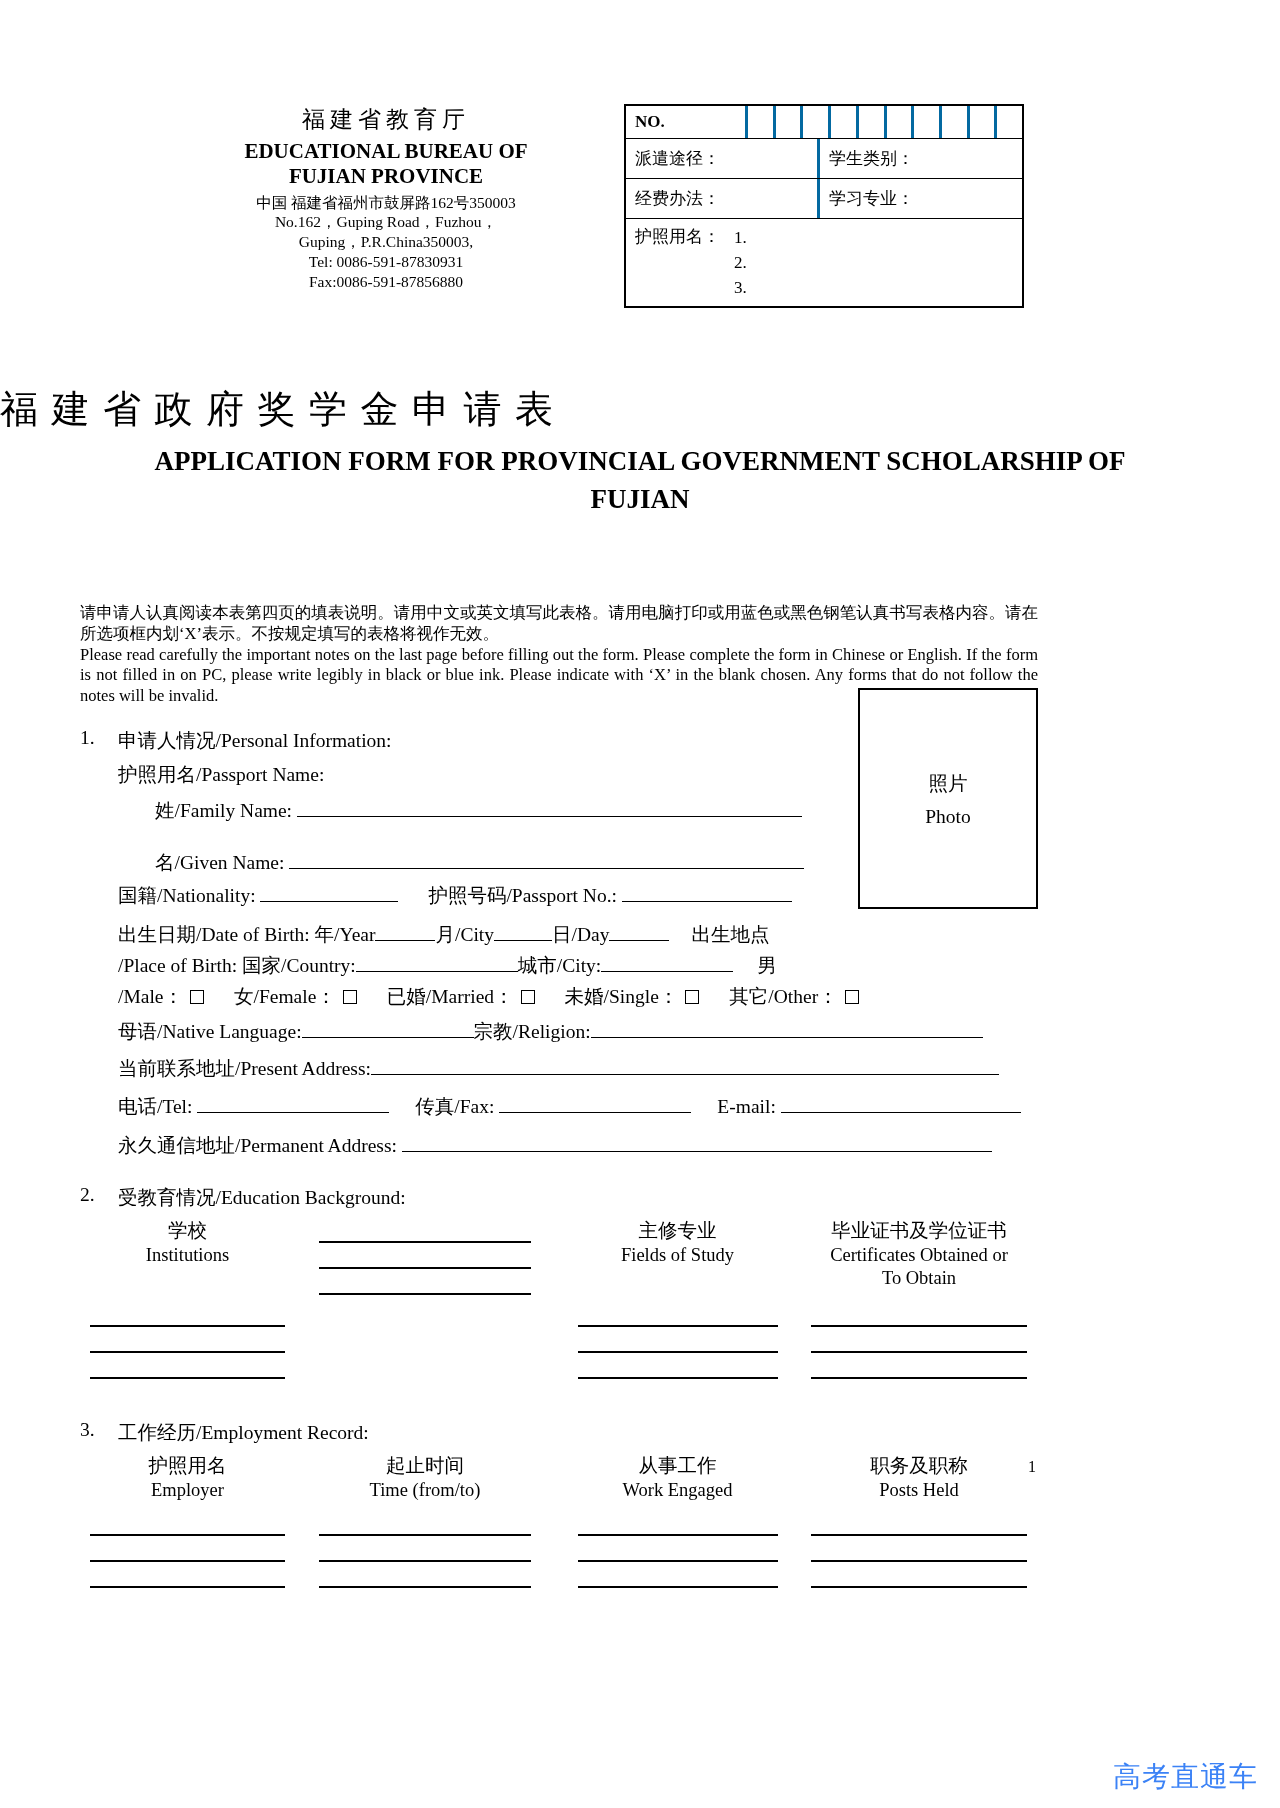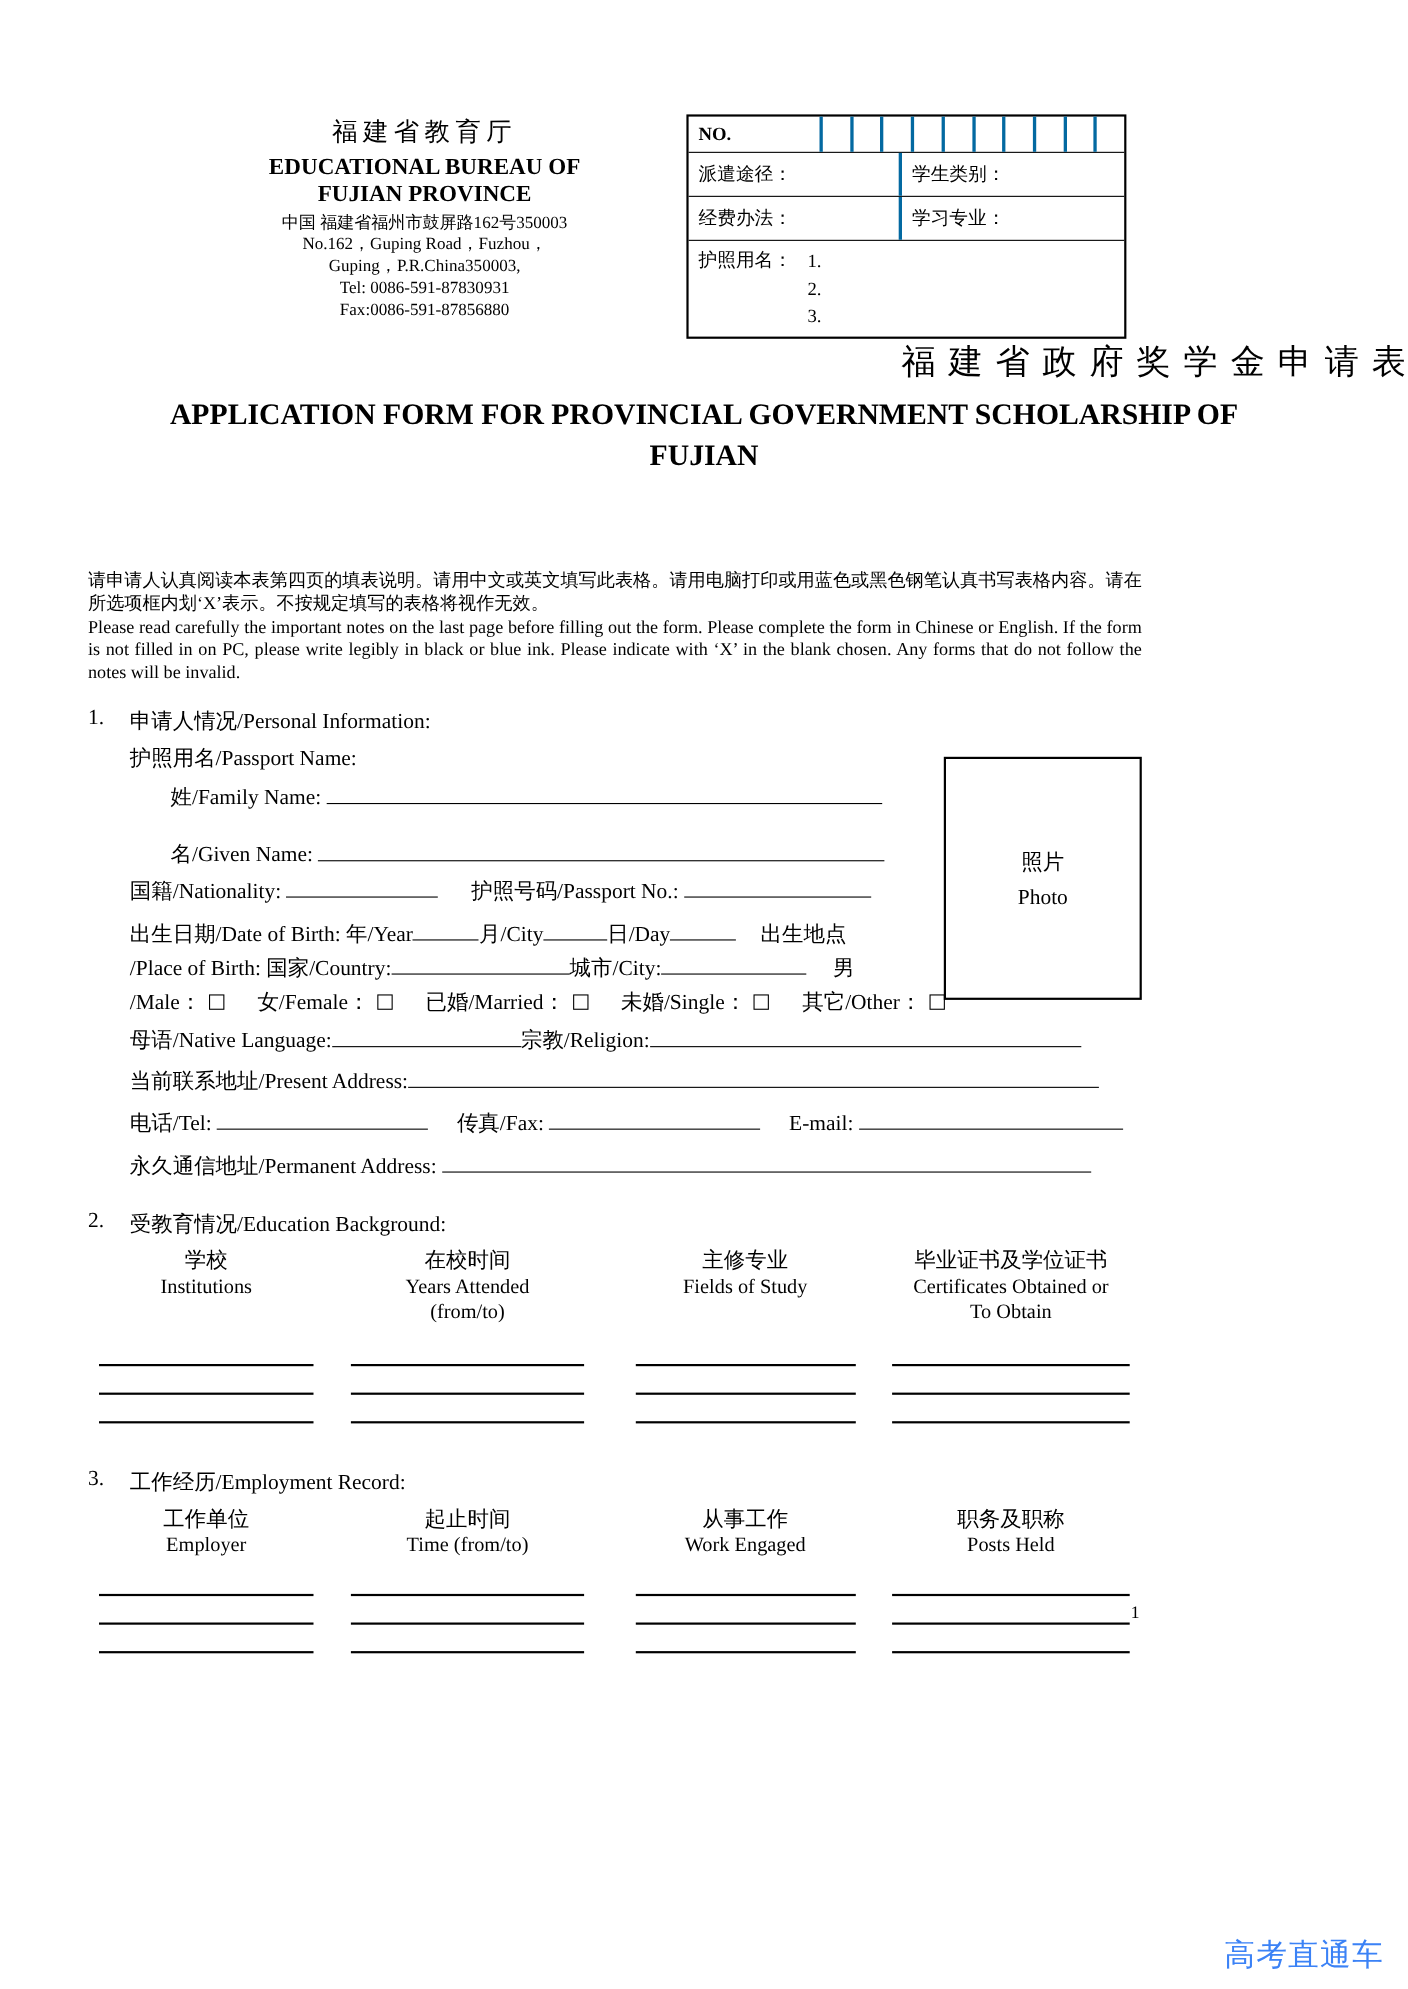--- a/index.html
+++ b/index.html
@@ -25,21 +25,21 @@
   .nt-digit { flex: 1; }
   .nt-r23 { height: 40px; }
   .nt-half-l { width: 49%; padding-left: 9px; }
   .nt-half-r { width: 51%; padding-left: 9px; }
   .nt-r4 { min-height: 81px; }
   .nt-schools { width: 100%; display: flex; align-items: flex-start; padding: 6px 0 6px 9px; }
   .nt-school-list { margin-left: 14px; }
   .nt-school-list div { line-height: 25px; }
 
   
-  .title-cn { text-align: right; font-size: 31px; letter-spacing: 2px; }
+  .title-cn { margin-top: 76px; text-align: left; font-size: 38px; letter-spacing: 2px; }
   .title-en { margin-top: 8px; text-align: center; font-size: 27px; font-weight: bold; line-height: 1.4; width: 1000px; margin-left: 140px; }
 
   
   .notes { margin: 84px 0 0 80px; width: 958px; font-size: 16.5px; line-height: 1.27; text-align: justify; }
 
   
   .sec-head { display: flex; margin-left: 80px; font-size: 19.5px; }
   .sec-num { width: 38px; }
   .s1-head { margin-top: 20px; }
   .s1-body { margin-left: 118px; font-size: 19.5px; }
@@ -202,25 +202,20 @@
     <div style="width:215px">
       <div class="col-head" style="height:84px">
         <div class="col-cn">学校</div>
         <div class="col-en">Institutions</div>
       </div>
       <div class="bl" style="width:195px"></div>
       <div class="bl" style="width:195px"></div>
       <div class="bl" style="width:195px"></div>
     </div>
     <div style="width:260px">
-      <div class="col-head" style="height:84px">
-        <div class="col-cn">在校时间</div>
-        <div class="col-en">Years Attended</div>
-        <div class="col-en">(from/to)</div>
-      </div>
       <div class="bl" style="width:212px"></div>
       <div class="bl" style="width:212px"></div>
       <div class="bl" style="width:212px"></div>
     </div>
     <div style="width:245px">
       <div class="col-head" style="height:84px">
         <div class="col-cn">主修专业</div>
         <div class="col-en">Fields of Study</div>
       </div>
       <div class="bl" style="width:200px"></div>
@@ -240,21 +235,21 @@
   </div>
 
   <div class="sec-head" style="margin-top:40px">
     <span class="sec-num">3.</span>
     <span>工作经历/Employment Record:</span>
   </div>
 
   <div class="cols">
     <div style="width:215px">
       <div class="col-head" style="height:58px">
-        <div class="col-cn">工作单位</div>
+        <div class="col-cn">护照用名</div>
         <div class="col-en">Employer</div>
       </div>
       <div class="bl" style="width:195px"></div>
       <div class="bl" style="width:195px"></div>
       <div class="bl" style="width:195px"></div>
     </div>
     <div style="width:260px">
       <div class="col-head" style="height:58px">
         <div class="col-cn">起止时间</div>
         <div class="col-en">Time (from/to)</div>

